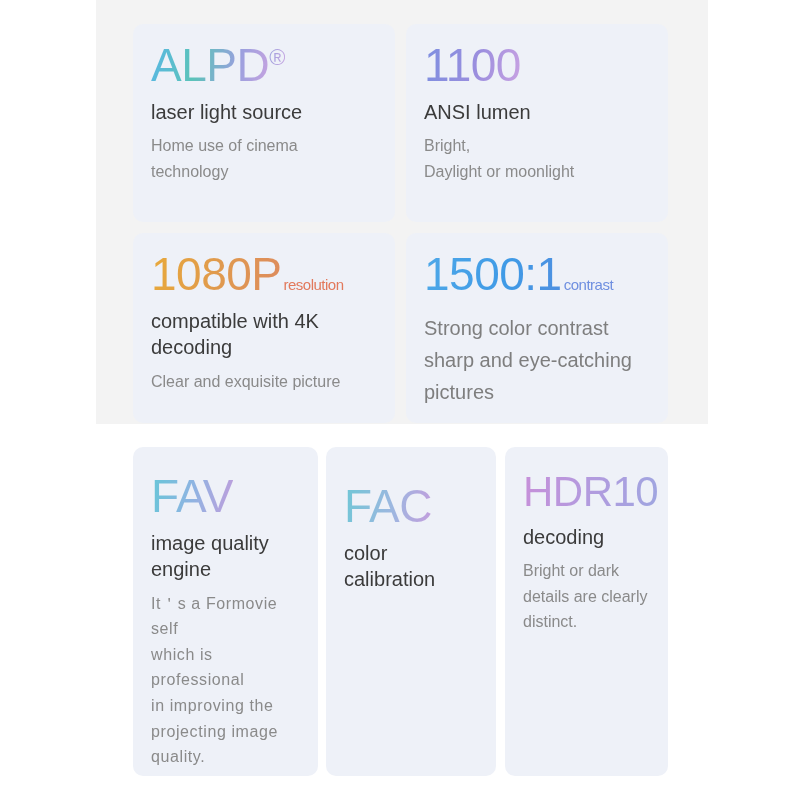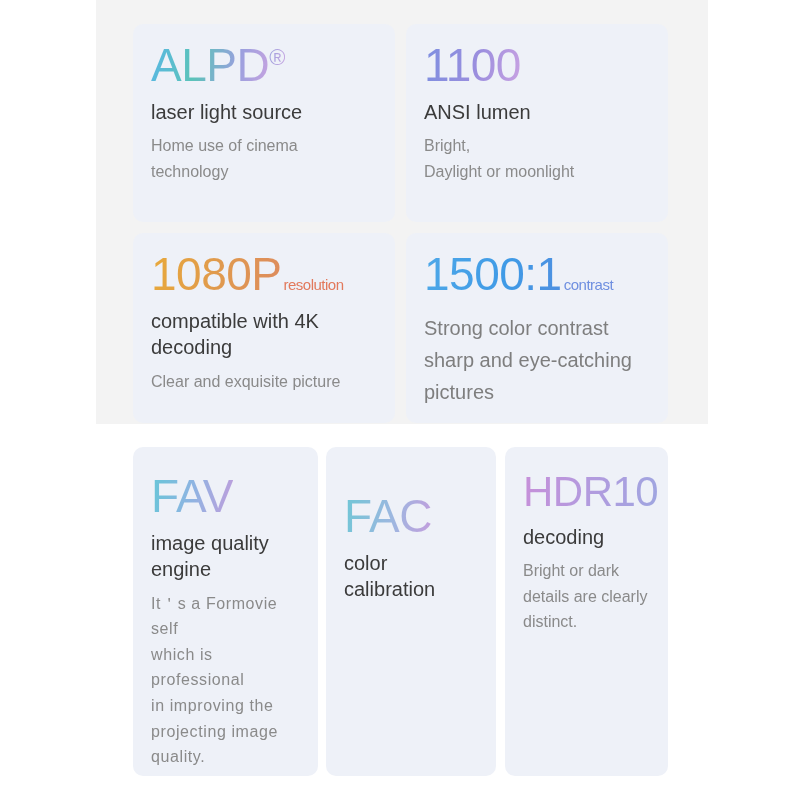--- a/index.html
+++ b/index.html
@@ -170,21 +170,21 @@
       <div class="small wide">
         <span class="line">It＇s a Formovie self</span>
         <span class="line">which is professional</span>
         <span class="line">in improving the</span>
         <span class="line">projecting image</span>
         <span class="line">quality.</span>
       </div>
     </div>
 
     <div class="card" id="card-fac">
-      <div class="big" style="margin-top:28px;">
+      <div class="big" style="margin-top:18px;">
         <span class="grad" id="t-fac">FAC</span>
       </div>
       <div class="mid">
         <span class="line">color</span>
         <span class="line">calibration</span>
       </div>
     </div>
 
     <div class="card" id="card-hdr">
       <div class="big" style="margin-top:6px;font-size:42px;">

